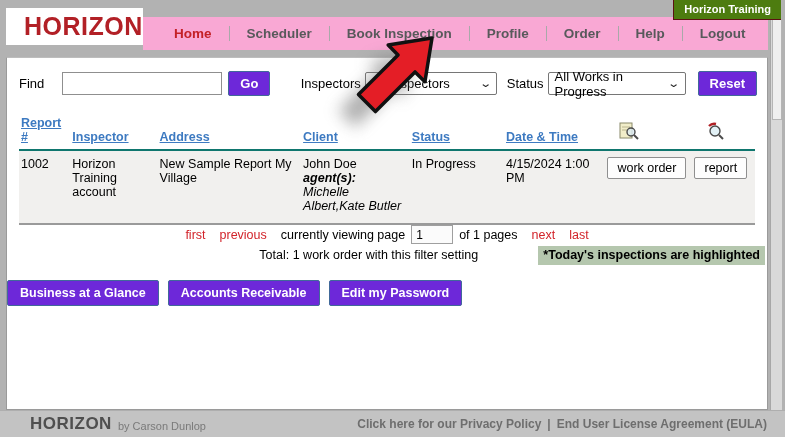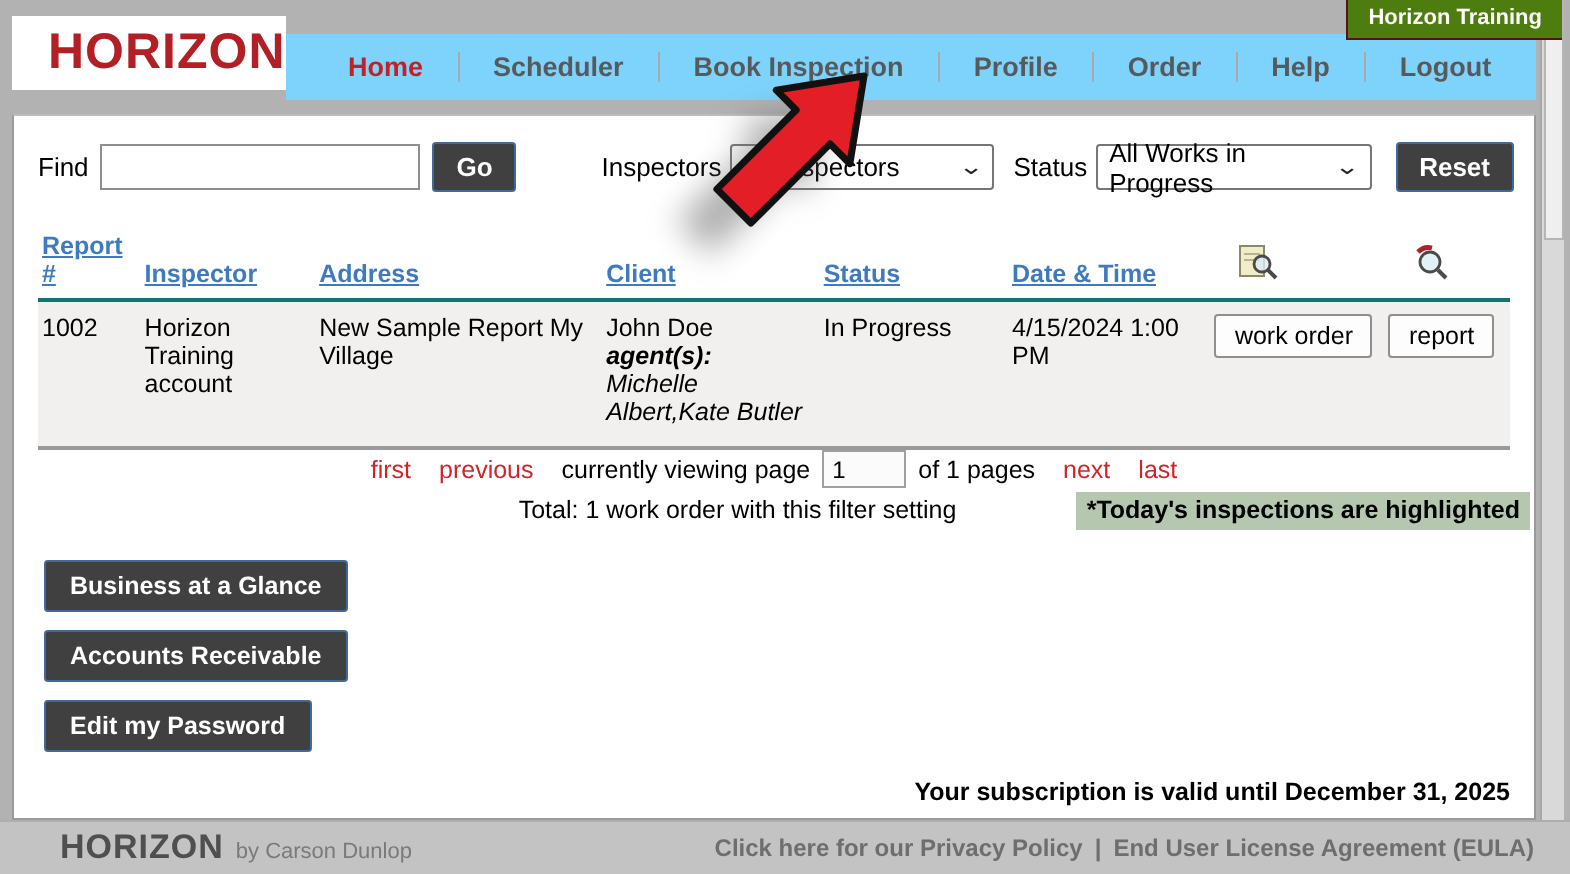--- a/index.html
+++ b/index.html
@@ -19,21 +19,21 @@
   }
 
   
   .logo-box {
     position:absolute; left:6px; top:8px; width:137px; height:37px;
     background:#fff; display:flex; align-items:center; padding-left:18px; z-index:2;
   }
   .logo-text { color:#b22026; font-weight:bold; font-size:25px; letter-spacing:0.5px; }
   .navbar {
     position:absolute; left:143px; top:17px; right:17px; height:33px;
-    background:#7dd3fc; display:flex; align-items:center; padding-left:14px;
+    background:#f9a8d4; display:flex; align-items:center; padding-left:14px;
   }
   .nav-item {
     font-size:13.5px; font-weight:bold; color:#58595b; padding:0 17px; cursor:pointer;
     position:relative; white-space:nowrap;
   }
   .nav-item + .nav-item { border-left:1px solid #a9a9a9; }
   .nav-item.active { color:#c42127; }
 
   
   .panel {
@@ -42,24 +42,24 @@
   }
   
   .scrollbar {
     position:absolute; top:0; right:3px; width:12px; bottom:27px;
     background:#d9d9d9; border-left:1px solid #a7a7a7;
   }
   .scroll-thumb { position:absolute; top:0; left:1px; width:10px; height:120px; background:#efefef; border:1px solid #b5b5b5; }
 
   
   .filter-row { display:flex; align-items:center; padding:13px 10px 10px 12px; font-size:13px; color:#000; }
-  .find-label { margin-right:6px;text-align:right; }
+  .find-label { margin-right:18px;text-align:right; }
   .find-input { width:160px; height:23px; border:1px solid #8f8f8f; font-size:13px; padding:2px 4px; background:#fff; }
   .btn-blue {
-    background:#404040; color:#fff; font-weight:bold; font-size:13px;
+    background:#6d28d9; color:#fff; font-weight:bold; font-size:13px;
     border:1px solid #41699a; border-radius:2px; padding:4px 11px; cursor:pointer;
   }
   .go-btn { margin-left:6px; }
   .filters-right { display:flex; align-items:center; margin-left:auto; }
   .sel-label { margin-right:4px; }
   .fake-select {
     display:flex; align-items:center; justify-content:space-between;
     border:1px solid #767676; border-radius:2px; background:#fff;
     height:23px; font-size:13px; padding:0 6px; margin-right:10px; cursor:pointer;
   }
@@ -94,21 +94,21 @@
   .pg-input { width:42px; height:19px; border:1px solid #9f9f9f; font-size:12px; padding:1px 4px; background:#fbfbfb; }
   .pg-mid { display:flex; align-items:center; gap:6px; }
   .total-row { position:relative; margin-top:4px; font-size:12.5px; }
   .total-text { text-align:right; width:62%; }
   .green-note {
     position:absolute; right:2px; top:-2px; background:#b5c7ae;
     font-weight:bold; font-size:12.5px; padding:2px 5px 3px; color:#000;
   }
 
   
-  .actions-row { display:flex; align-items:flex-start; margin:18px 12px 0 15px; gap:9px;flex-direction:column; }
+  .actions-row { display:flex; align-items:flex-start; margin:18px 12px 0 0; gap:9px; }
   .action-btn { font-size:12.5px; padding:5px 12px; }
   .subscription { margin-left:auto; font-weight:bold; font-size:12.5px; padding-top:4px; color:#000; }
 
   
   .footer {
     position:absolute; left:0; right:0; bottom:0; height:27px; background:#c3c3c3;
     border-top:1px solid #aeaeae;
     display:flex; align-items:center; padding:0 18px 0 30px;
   }
   .footer-logo { color:#4f4f4f; font-weight:bold; font-size:17px; letter-spacing:0.5px; }
@@ -234,21 +234,20 @@
 
     <div class="total-row">
       <div class="total-text">Total: 1 work order with this filter setting</div>
       <div class="green-note">*Today's inspections are highlighted</div>
     </div>
 
     <div class="actions-row">
       <button class="btn-blue action-btn">Business at a Glance</button>
       <button class="btn-blue action-btn">Accounts Receivable</button>
       <button class="btn-blue action-btn">Edit my Password</button>
-      <span class="subscription">Your subscription is valid until December 31, 2025</span>
     </div>
 
   </div>
 
   <div class="scrollbar">
     <div class="scroll-thumb"></div>
   </div>
 
   <div class="footer">
     <span class="footer-logo">HORIZON</span>

